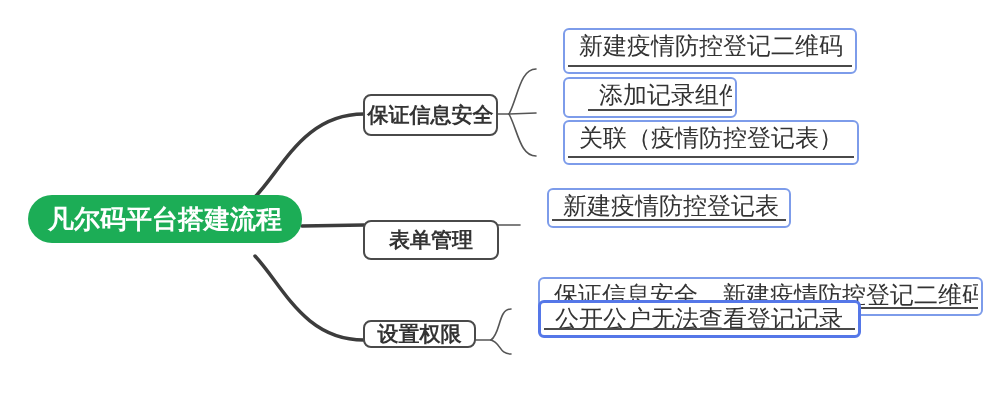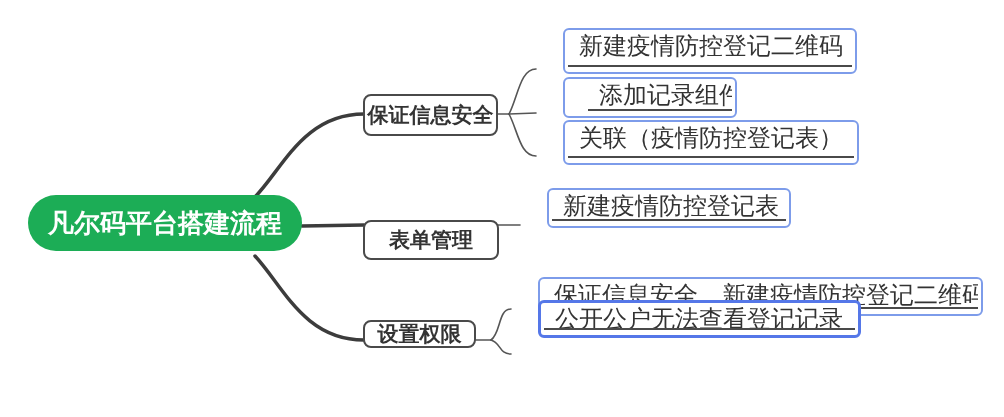--- a/index.html
+++ b/index.html
@@ -7,21 +7,21 @@
     position:relative;
     width:1004px;height:417px;
     background:#ffffff;
     font-family:"Liberation Sans","DejaVu Sans",sans-serif;
     overflow:hidden;
   }
   svg.wires{position:absolute;left:0;top:0;width:1004px;height:417px;}
 
   
   .root{
-    position:absolute;left:28px;top:195px;width:274px;height:56px;
+    position:absolute;left:28px;top:195px;width:274px;height:48px;
     background:#1CAD56;border-radius:31px;
     display:flex;align-items:center;justify-content:center;
     color:#ffffff;font-size:26px;font-weight:bold;white-space:nowrap;
     box-sizing:border-box;
   }
 
   
   .branch{
     position:absolute;background:#ffffff;
     border:2px solid #4A4A4A;border-radius:8px;

